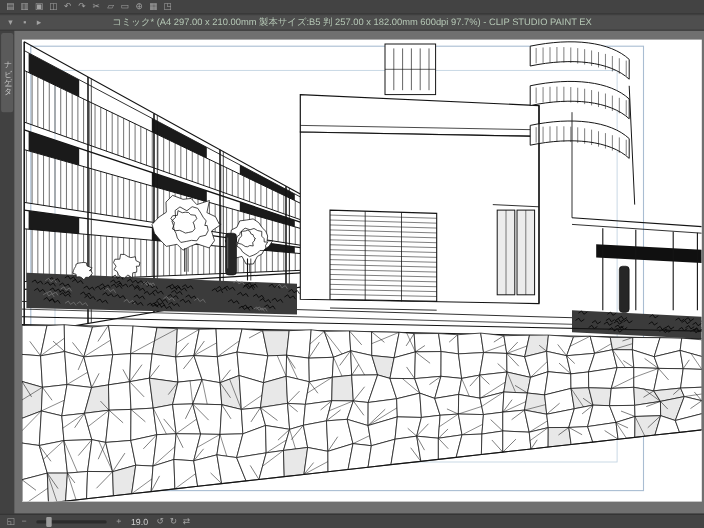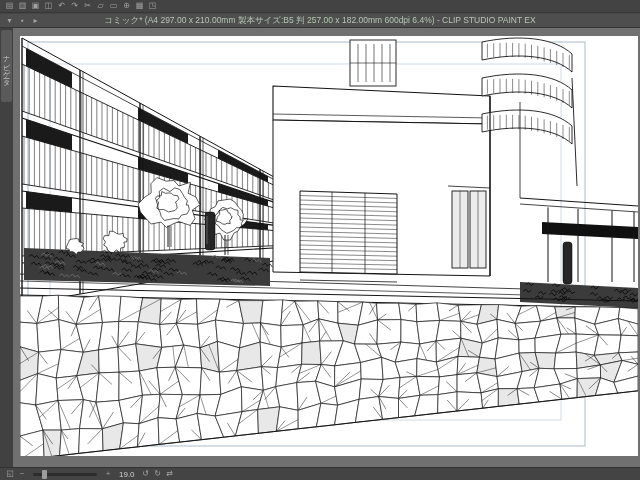--- a/index.html
+++ b/index.html
@@ -40,21 +40,21 @@
       <span class="icon">▦</span>
       <span class="icon">◳</span>
     </div>
 
   <div class="titlebar">
     <div class="row2icons iconrow">
         <span class="icon">▾</span>
         <span class="icon">▪</span>
         <span class="icon">▸</span>
       </div>
-    <div class="title">コミック* (A4 297.00 x 210.00mm 製本サイズ:B5 判 257.00 x 182.00mm 600dpi 6.4%) - CLIP STUDIO PAINT EX</div>
+    <div class="title">コミック* (A4 297.00 x 210.00mm 製本サイズ:B5 判 257.00 x 182.00mm 600dpi 97.7%) - CLIP STUDIO PAINT EX</div>
   </div>
 
   <div class="sidestrip">
     <div class="vtab">ナビゲータ</div>
   </div>
 
   <div class="canvas">
     <div class="page">
       <svg id="art" width="618" height="420" viewBox="0 0 618 420" xmlns="http://www.w3.org/2000/svg">
           <rect x="8" y="6" width="557" height="404" fill="none" stroke="#a9bdd2" stroke-width="1"></rect>

